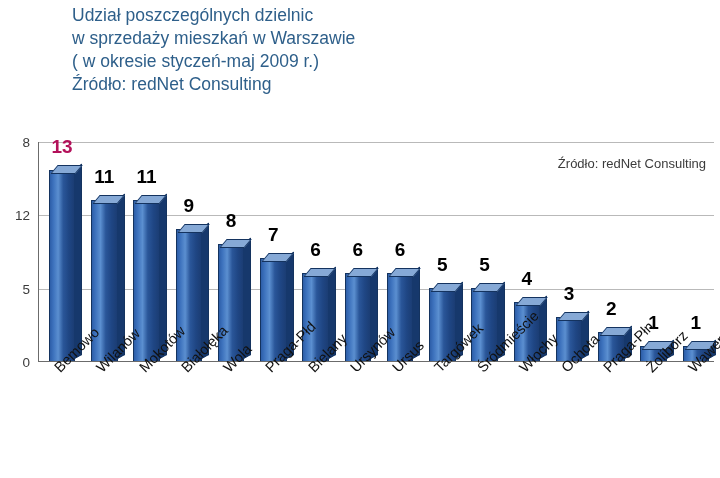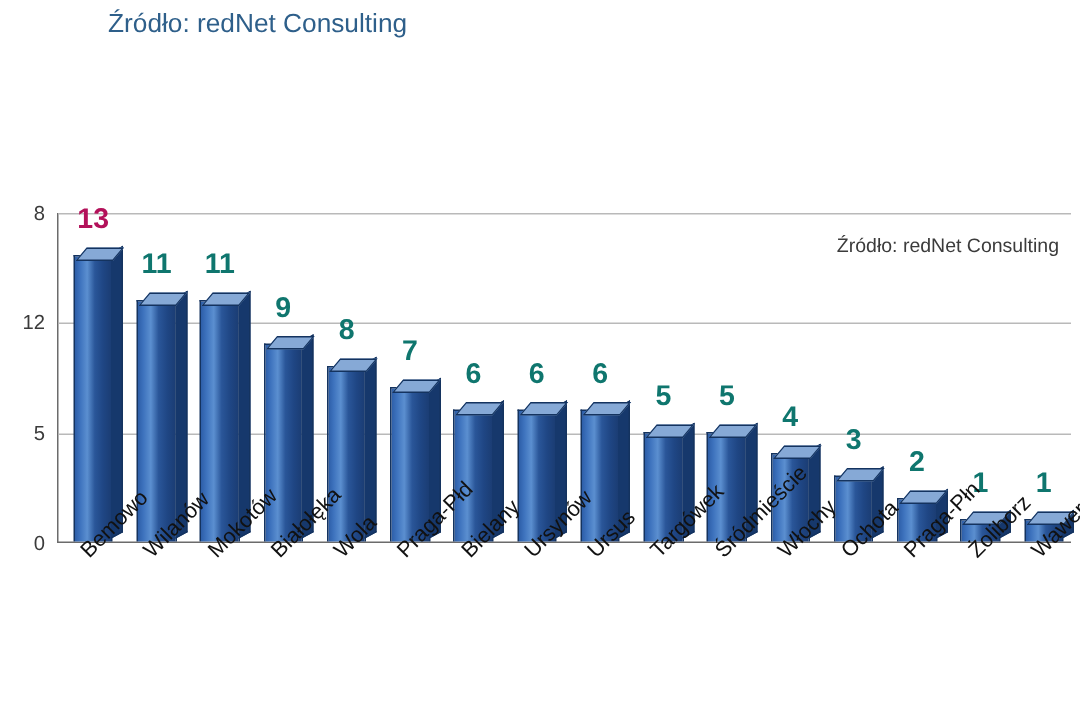--- a/index.html
+++ b/index.html
@@ -124,21 +124,21 @@
   }
 
   .bar-value {
     position: absolute;
     width: 60px;
     left: 50%;
     transform: translateX(-50%);
     text-align: center;
     font-size: 19px;
     font-weight: bold;
-    color: #0f766e;
+    color: #000000;
   }
   .bar-value.highlight { color: #b3115a; }
 
   
   #x-labels {
     position: absolute;
     left: 38px;
     right: 6px;
     top: 232px;
     height: 110px;
@@ -150,20 +150,23 @@
     color: #111111;
     white-space: nowrap;
     transform-origin: left top;
     transform: rotate(-45deg);
   }
 </style>
 </head>
 <body>
 
 <div id="title-block">
+  <div class="title-line">Udział poszczególnych dzielnic</div>
+  <div class="title-line"> w sprzedaży mieszkań w Warszawie</div>
+  <div class="title-line">( w okresie styczeń-maj 2009 r.)</div>
   <div class="title-line">Źródło: redNet Consulting</div>
 </div>
 
 <div id="chart-area">
 
   <div id="y-labels">
       <div class="y-label" style="top: 220px;">0</div>
       <div class="y-label" style="top: 146.667px;">5</div>
       <div class="y-label" style="top: 73.3333px;">12</div>
       <div class="y-label" style="top: 0px;">8</div>

